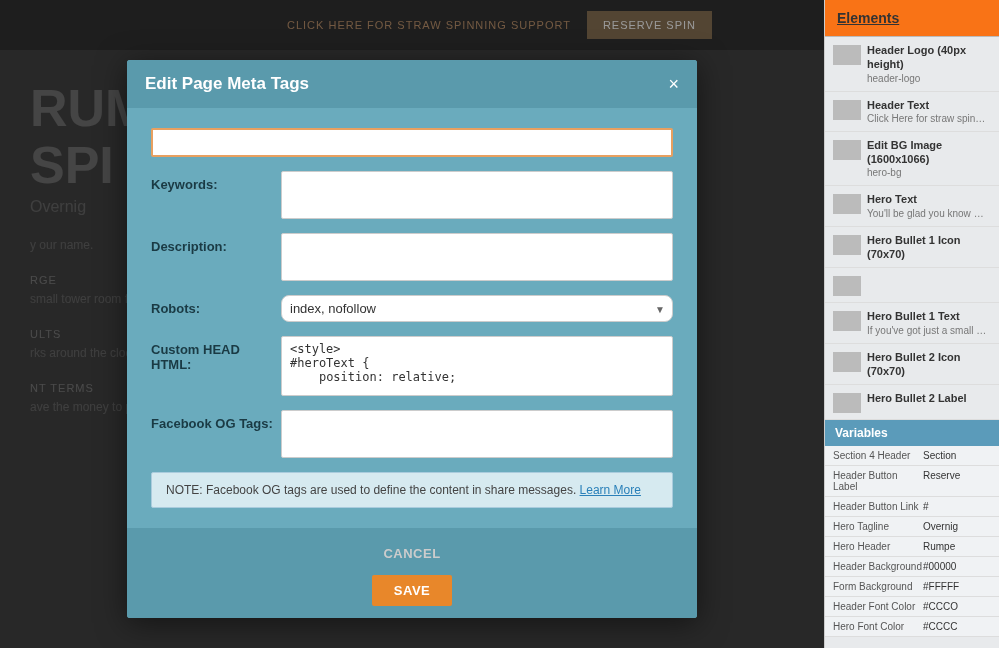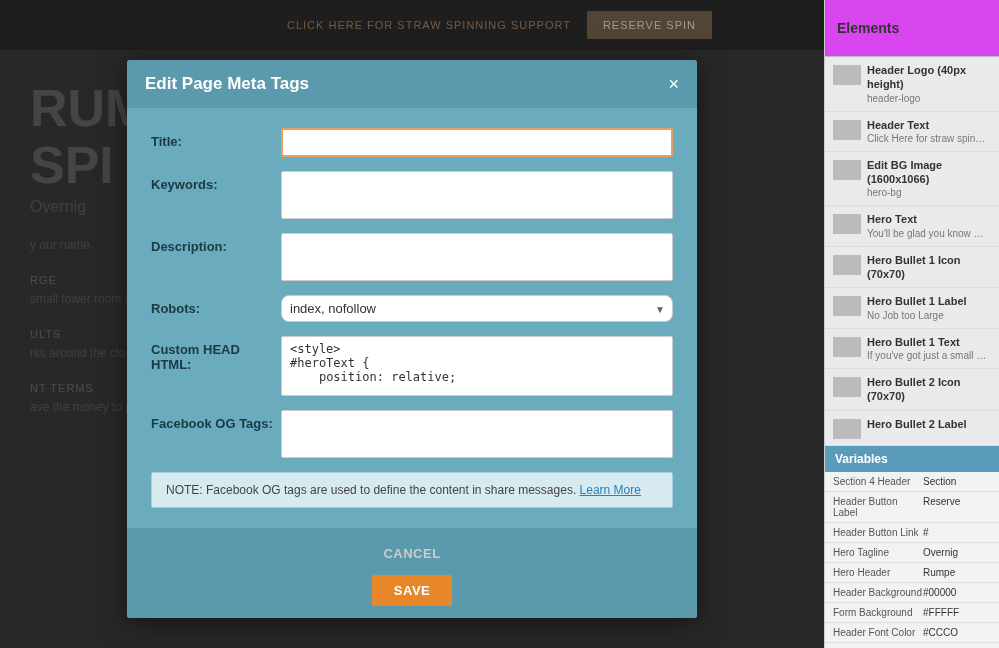--- a/index.html
+++ b/index.html
@@ -73,26 +73,27 @@
       position: absolute;
       top: 0; right: 0;
       width: 175px;
       height: 648px;
       background: #e8eaec;
       border-left: 1px solid #ccc;
       overflow: hidden;
     }
 
     .right-panel-title {
-      background: #d946ef;
-      padding: 20px 12px;
+      background: #f97316;
+      padding: 10px 12px;
       font-size: 14px;
       font-weight: bold;
       color: #333;
       border-bottom: 1px solid #bbb;
+      text-decoration: underline;
     }
 
     .panel-item {
       display: flex;
       align-items: flex-start;
       padding: 6px 8px;
       border-bottom: 1px solid #ddd;
       gap: 6px;
     }
 
@@ -419,24 +420,20 @@
     </div>
       <div class="panel-item">
       <div class="panel-item-thumb"></div>
       <div class="panel-item-text">
         <div class="panel-item-label">Hero Bullet 1 Icon (70x70)</div>
 
       </div>
     </div>
       <div class="panel-item">
       <div class="panel-item-thumb"></div>
-      <div class="panel-item-text">
-        <div class="panel-item-label">Hero Bullet 1 Label</div>
-        <div class="panel-item-sub">No Job too Large</div>
-      </div>
     </div>
       <div class="panel-item">
       <div class="panel-item-thumb"></div>
       <div class="panel-item-text">
         <div class="panel-item-label">Hero Bullet 1 Text</div>
         <div class="panel-item-sub">If you've got just a small tower roo</div>
       </div>
     </div>
       <div class="panel-item">
       <div class="panel-item-thumb"></div>
@@ -496,21 +493,20 @@
 
 <div class="modal-overlay">
   <div class="modal">
     <div class="modal-header">
       <span class="modal-title">Edit Page Meta Tags</span>
       <button class="modal-close">×</button>
     </div>
     <div class="modal-body">
 
       <div class="form-row">
-        <label class="form-label">Title:</label>
         <input class="form-input" type="text" value="" style="">
       </div>
 
       <div class="form-row">
         <label class="form-label">Keywords:</label>
         <textarea class="form-textarea" style=""></textarea>
       </div>
 
       <div class="form-row">
         <label class="form-label">Description:</label>

